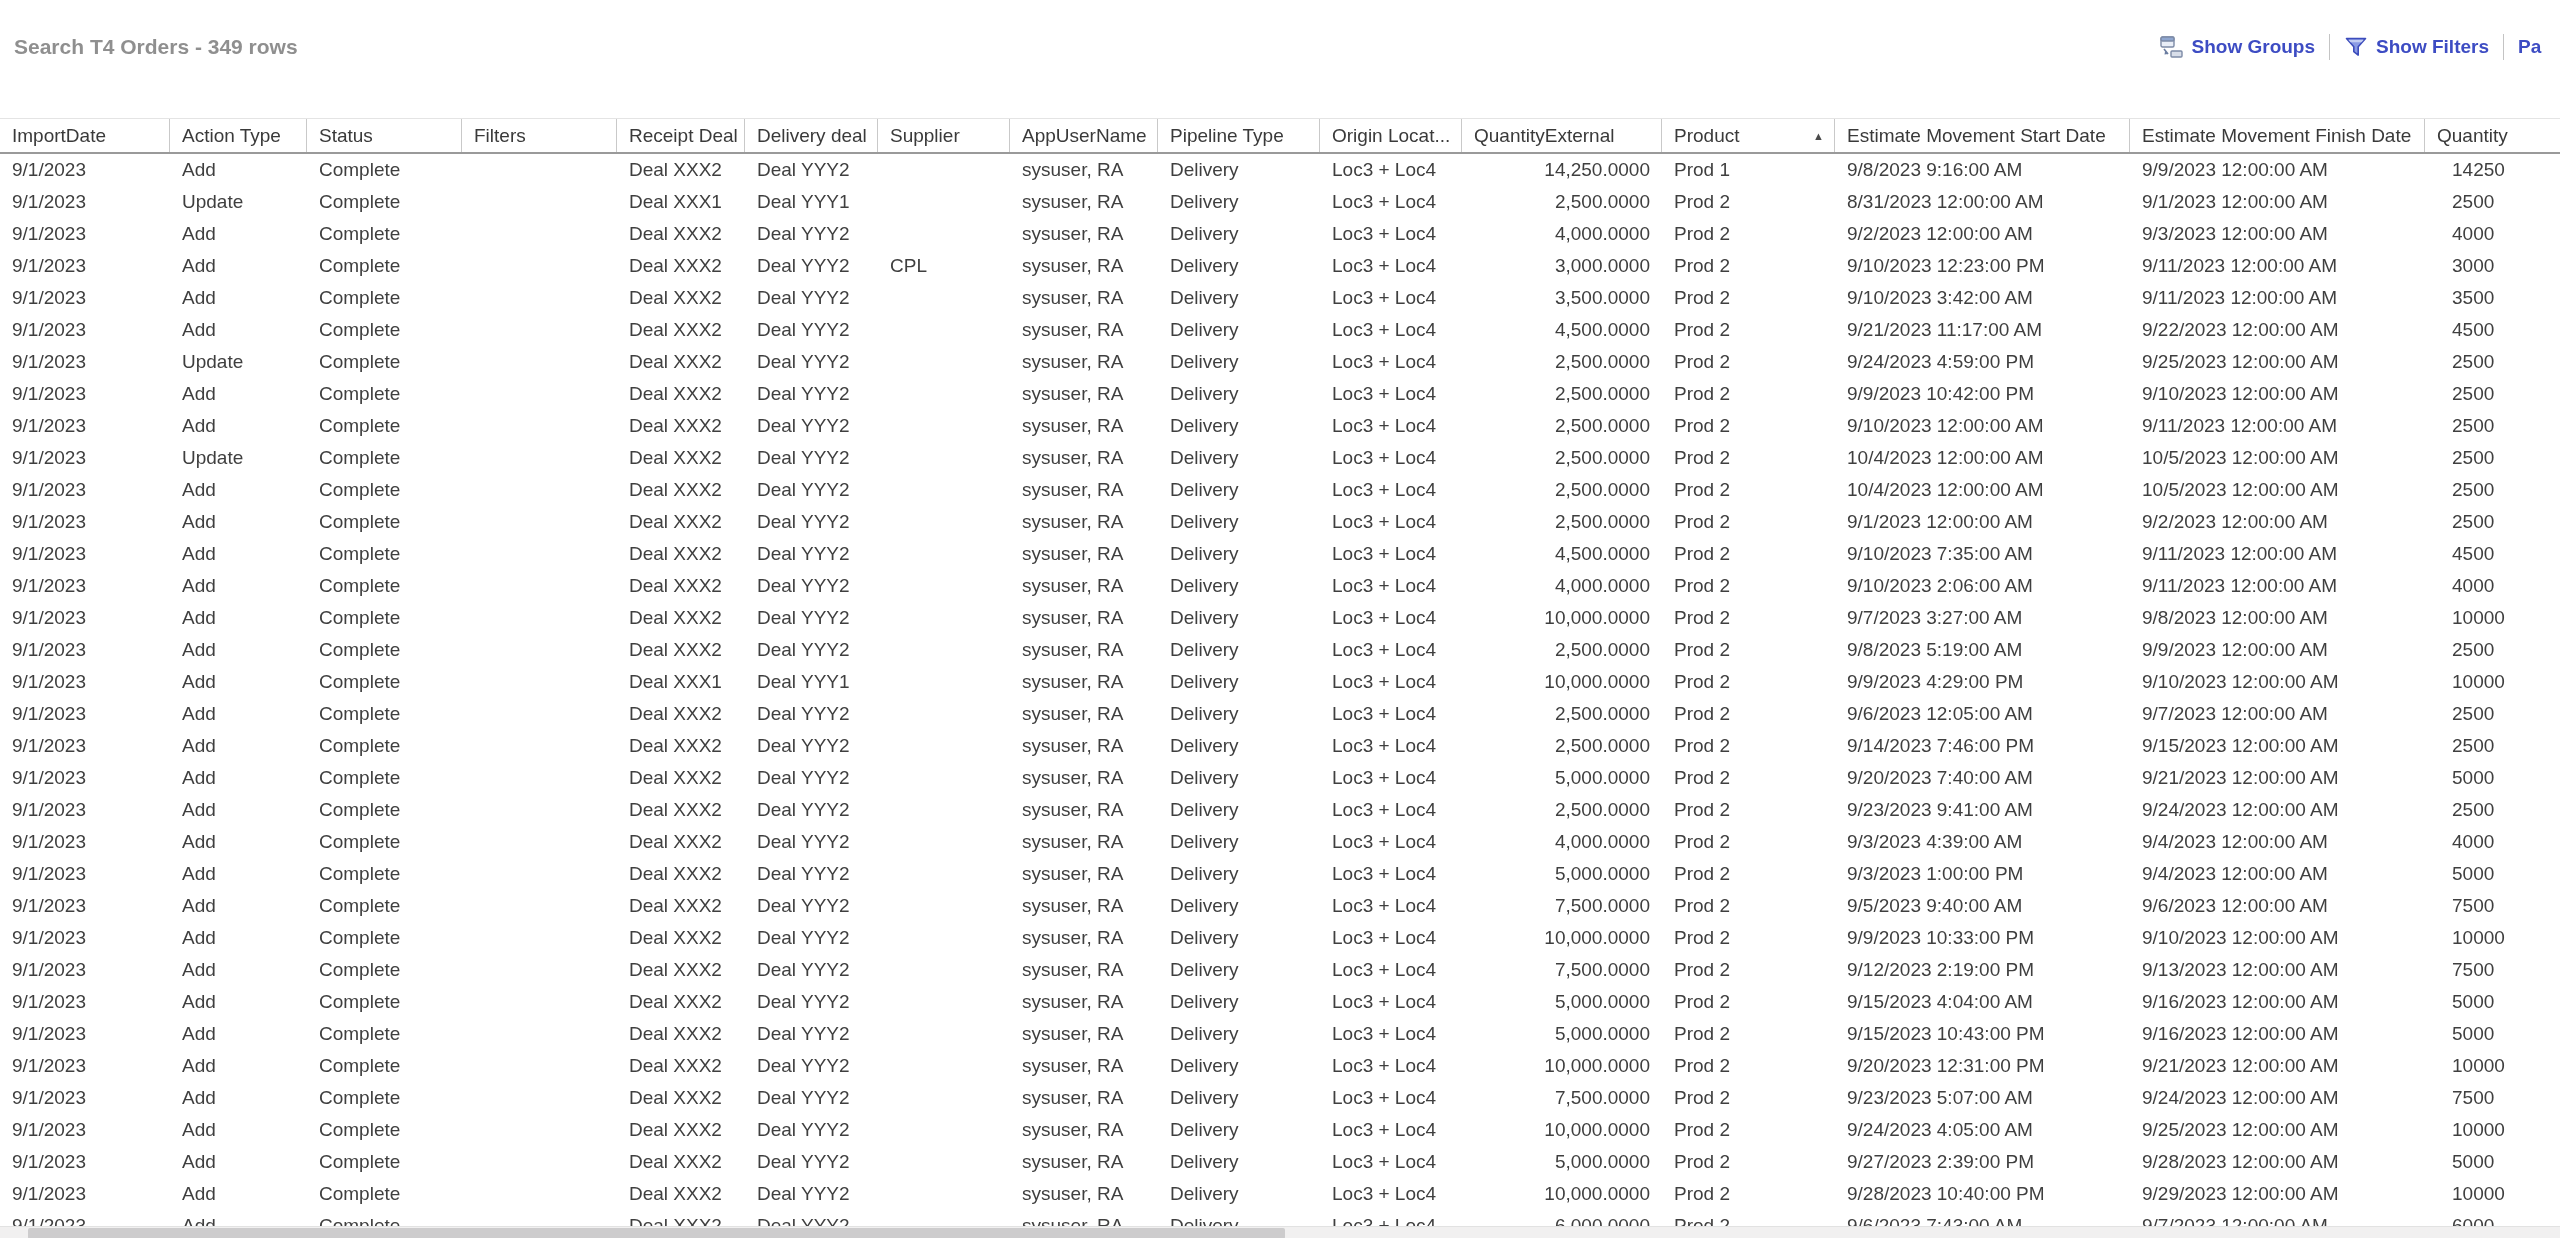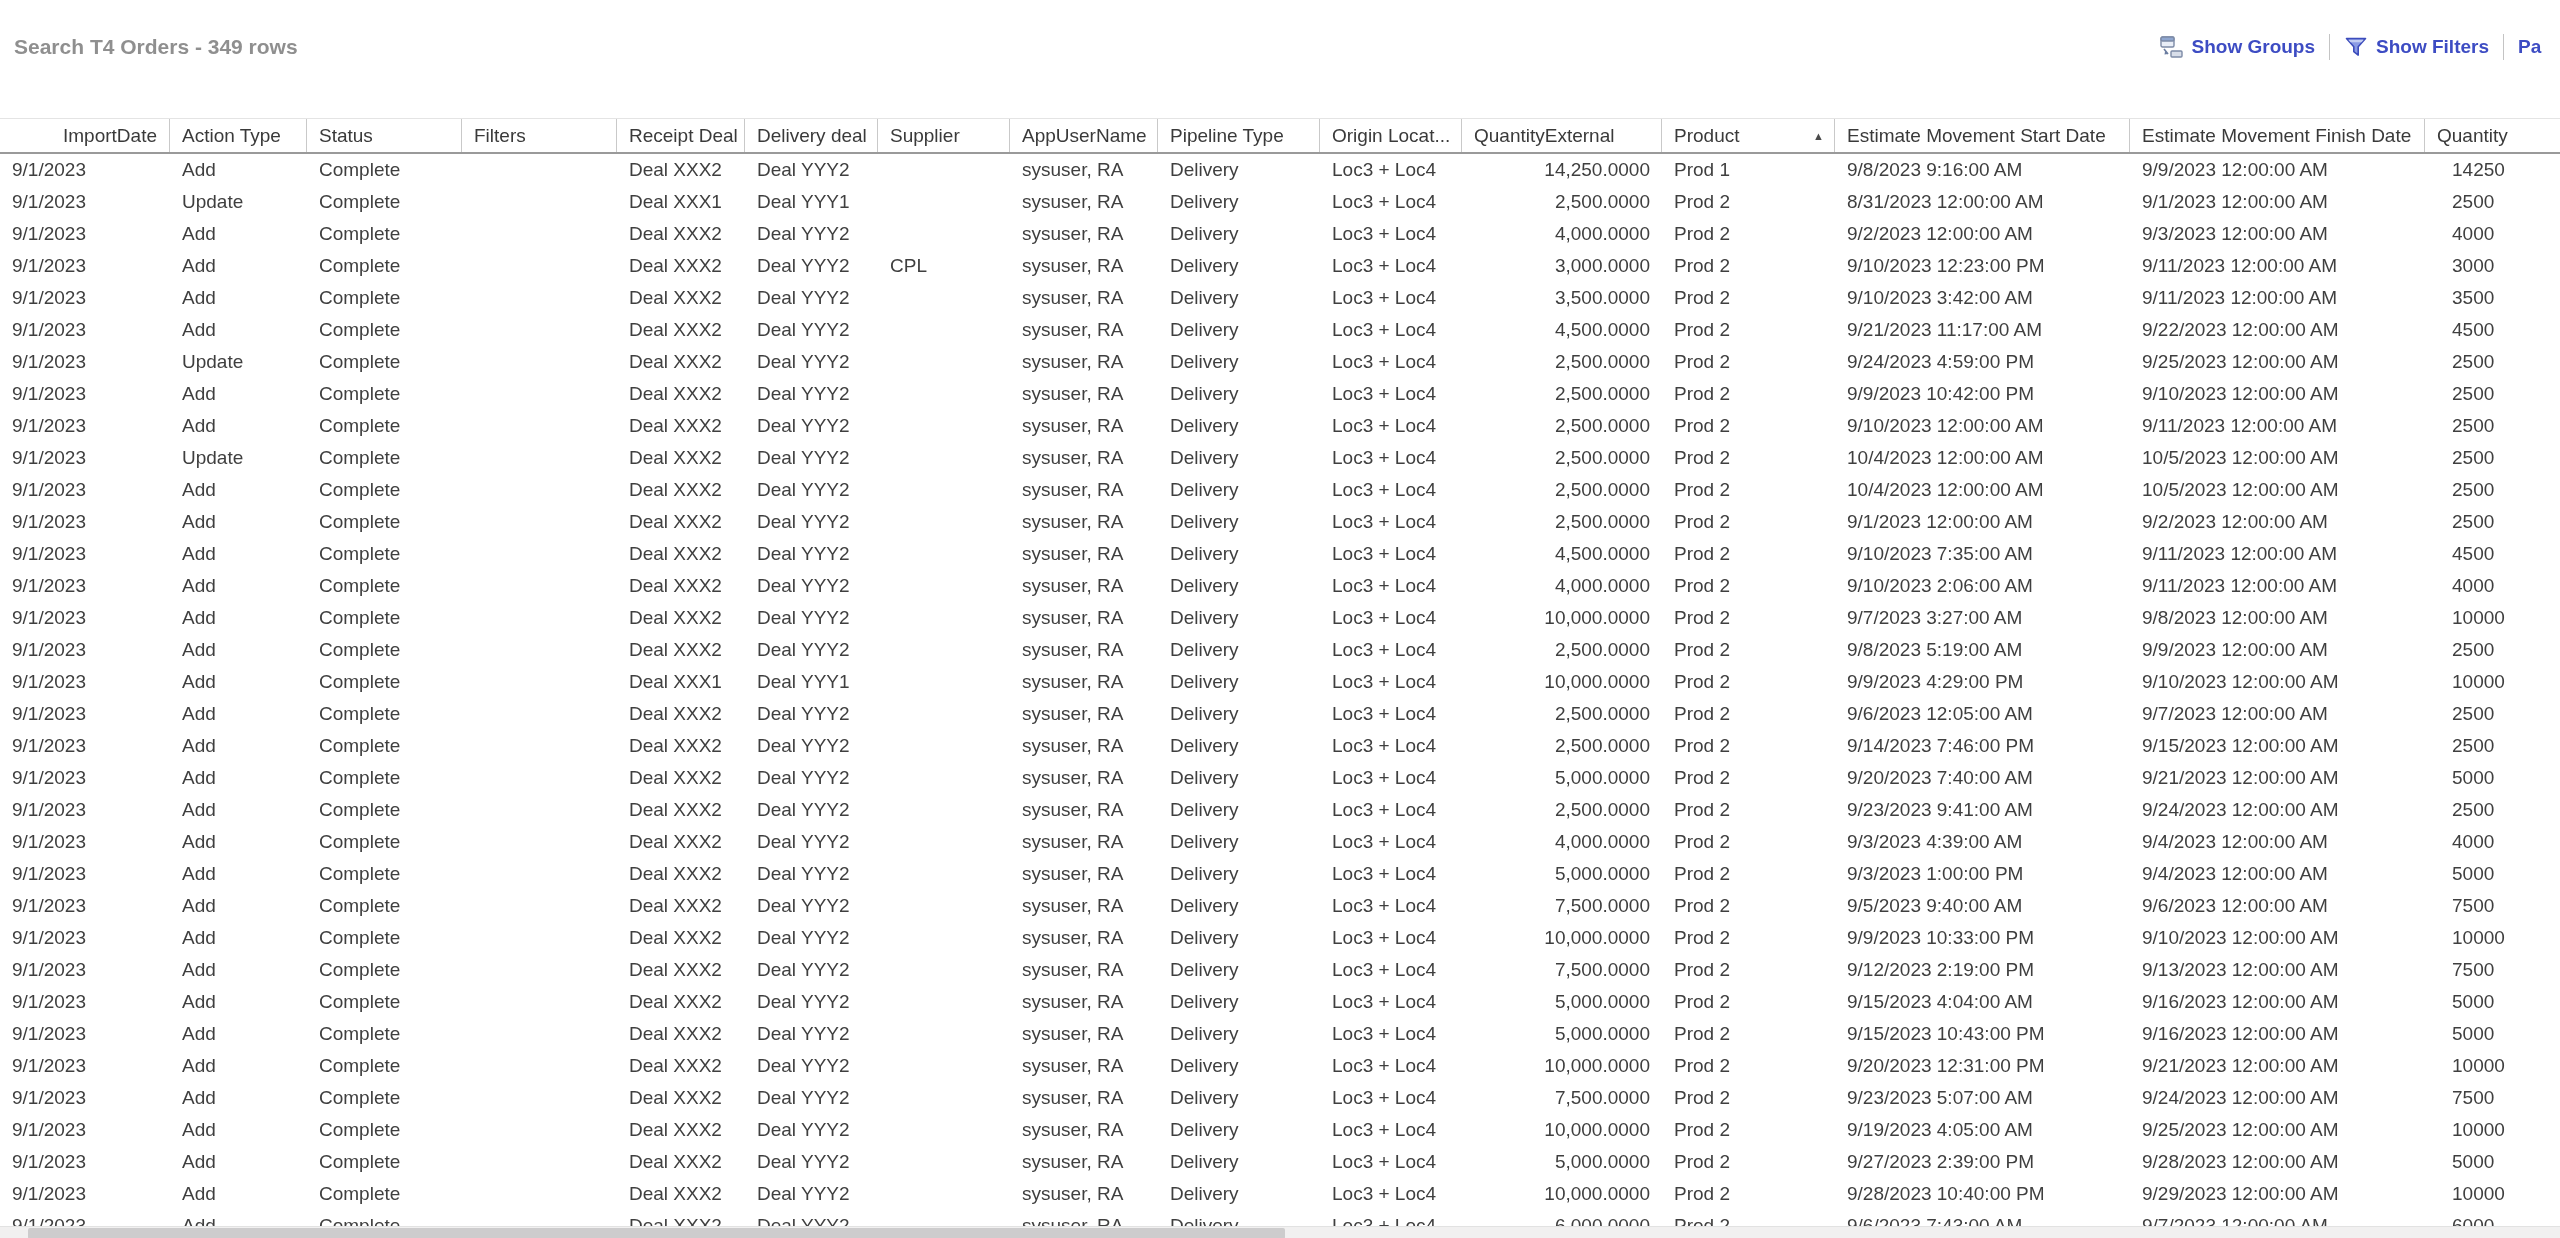--- a/index.html
+++ b/index.html
@@ -85,21 +85,21 @@
       </div>
       <div class="vsep"></div>
       <div class="linkbtn partial">
         <span>Pa</span>
       </div>
     </div>
   </div>
 
   <div class="grid">
     <div class="ghead">
-        <div class="hcell" style="width: 170px; text-align: right;"><span>ImportDate</span></div>
+        <div class="hcell" style="width: 170px;"><span>ImportDate</span></div>
         <div class="hcell" style="width: 137px;"><span>Action Type</span></div>
         <div class="hcell" style="width: 155px;"><span>Status</span></div>
         <div class="hcell" style="width: 155px;"><span>Filters</span></div>
         <div class="hcell" style="width: 128px;"><span>Receipt Deal</span></div>
         <div class="hcell" style="width: 133px;"><span>Delivery deal</span></div>
         <div class="hcell" style="width: 132px;"><span>Supplier</span></div>
         <div class="hcell" style="width: 148px;"><span>AppUserName</span></div>
         <div class="hcell" style="width: 162px;"><span>Pipeline Type</span></div>
         <div class="hcell" style="width: 142px;"><span>Origin Locat...</span></div>
         <div class="hcell" style="width: 200px;"><span>QuantityExternal</span></div>
@@ -625,21 +625,21 @@
           <div class="gcell" style="width: 155px;">Complete</div>
           <div class="gcell" style="width: 155px;"></div>
           <div class="gcell" style="width: 128px;">Deal XXX2</div>
           <div class="gcell" style="width: 133px;">Deal YYY2</div>
           <div class="gcell" style="width: 132px;"></div>
           <div class="gcell" style="width: 148px;">sysuser, RA</div>
           <div class="gcell" style="width: 162px;">Delivery</div>
           <div class="gcell" style="width: 142px;">Loc3 + Loc4</div>
           <div class="gcell" style="width: 200px; text-align: right;">10,000.0000</div>
           <div class="gcell" style="width: 173px;">Prod 2</div>
-          <div class="gcell" style="width: 295px;">9/19/2023 4:05:00 AM</div>
+          <div class="gcell" style="width: 295px;">9/24/2023 4:05:00 AM</div>
           <div class="gcell" style="width: 295px;">9/25/2023 12:00:00 AM</div>
           <div class="gcell" style="width: 135px; padding-left: 27px;">10000</div>
         </div>
         <div class="grow">
           <div class="gcell" style="width: 170px;">9/1/2023</div>
           <div class="gcell" style="width: 137px;">Add</div>
           <div class="gcell" style="width: 155px;">Complete</div>
           <div class="gcell" style="width: 155px;"></div>
           <div class="gcell" style="width: 128px;">Deal XXX2</div>
           <div class="gcell" style="width: 133px;">Deal YYY2</div>

